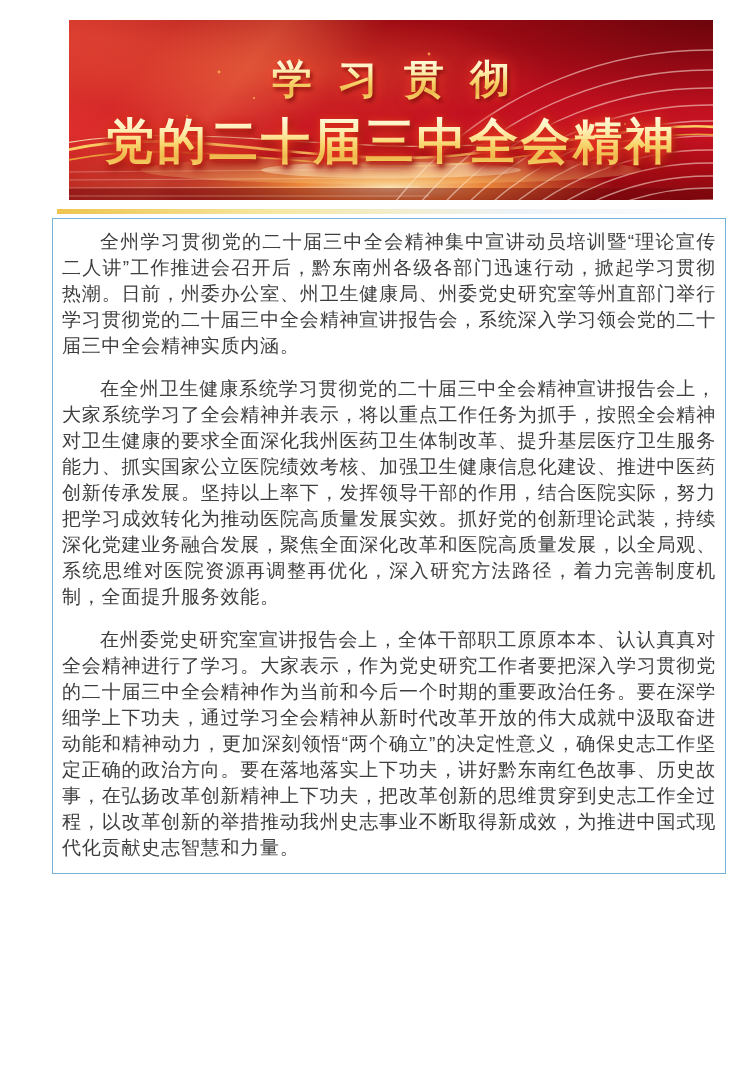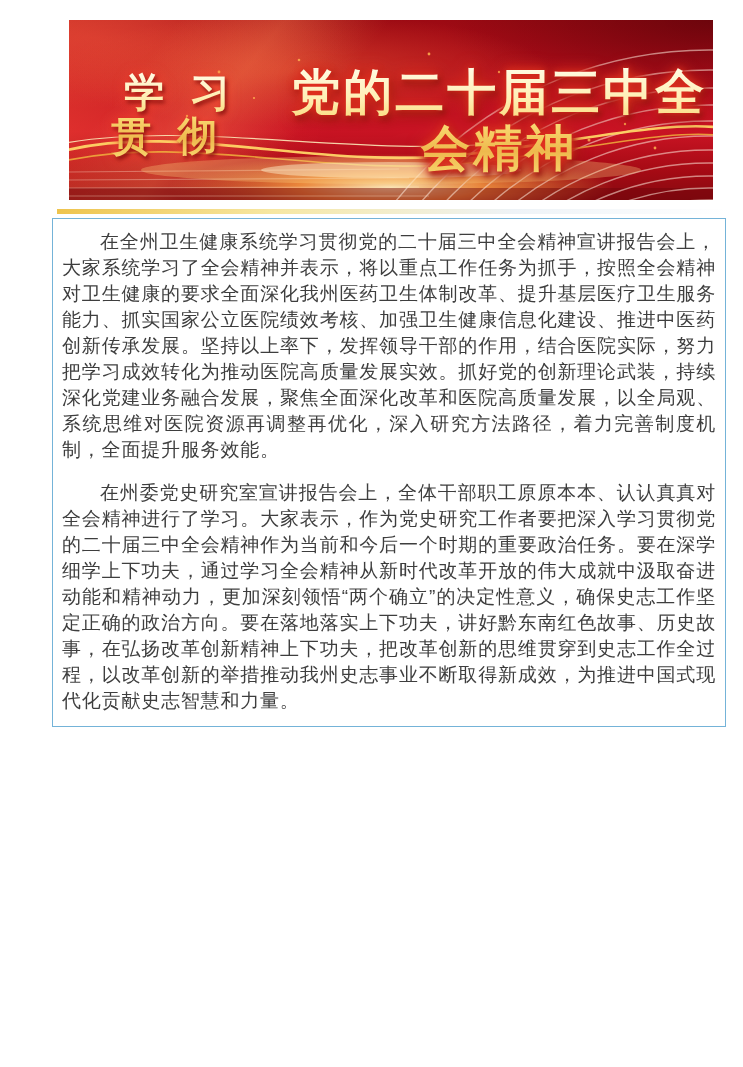--- a/index.html
+++ b/index.html
@@ -26,22 +26,22 @@
   }
   .banner .beam {
     position: absolute; left: -40px; top: -60px; width: 420px; height: 300px;
     background: linear-gradient(125deg, rgba(255,170,120,0.0) 30%, rgba(255,150,90,0.28) 46%, rgba(214,30,30,0.0) 62%);
     transform: rotate(4deg);
   }
   .banner-svg { position: absolute; inset: 0; width: 100%; height: 100%; }
 
   .banner-text {
     position: absolute; inset: 0;
-    display: flex; align-items: center;
-    padding-top: 8px;
+    display: flex; flex-direction: column; align-items: center;
+    padding-top: 37px;
     text-align: center;
   }
   .gold-fill {
     background: linear-gradient(180deg, #fffce9 0%, #ffeeb2 32%, #f8d56d 56%, #eeb94d 78%, #f8d56d 100%);
     -webkit-background-clip: text; background-clip: text;
     color: transparent;
     font-weight: 900;
   }
   .banner-line1 {
     font-size: 40px;
@@ -141,18 +141,19 @@
     <div class="banner-text">
       <div class="banner-line1 gold-fill">学习贯彻</div>
       <div class="banner-line2 gold-fill">党的二十届三中全会精神</div>
     </div>
   </div>
 
   <div class="article-wrap">
     <div class="accent-top"></div>
 
     <div class="article-box">
+      <p>全州学习贯彻党的二十届三中全会精神集中宣讲动员培训暨“理论宣传二人讲”工作推进会召开后，黔东南州各级各部门迅速行动，掀起学习贯彻热潮。日前，州委办公室、州卫生健康局、州委党史研究室等州直部门举行学习贯彻党的二十届三中全会精神宣讲报告会，系统深入学习领会党的二十届三中全会精神实质内涵。</p>
       <p>在全州卫生健康系统学习贯彻党的二十届三中全会精神宣讲报告会上，大家系统学习了全会精神并表示，将以重点工作任务为抓手，按照全会精神对卫生健康的要求全面深化我州医药卫生体制改革、提升基层医疗卫生服务能力、抓实国家公立医院绩效考核、加强卫生健康信息化建设、推进中医药创新传承发展。坚持以上率下，发挥领导干部的作用，结合医院实际，努力把学习成效转化为推动医院高质量发展实效。抓好党的创新理论武装，持续深化党建业务融合发展，聚焦全面深化改革和医院高质量发展，以全局观、系统思维对医院资源再调整再优化，深入研究方法路径，着力完善制度机制，全面提升服务效能。</p>
       <p>在州委党史研究室宣讲报告会上，全体干部职工原原本本、认认真真对全会精神进行了学习。大家表示，作为党史研究工作者要把深入学习贯彻党的二十届三中全会精神作为当前和今后一个时期的重要政治任务。要在深学细学上下功夫，通过学习全会精神从新时代改革开放的伟大成就中汲取奋进动能和精神动力，更加深刻领悟“两个确立”的决定性意义，确保史志工作坚定正确的政治方向。要在落地落实上下功夫，讲好黔东南红色故事、历史故事，在弘扬改革创新精神上下功夫，把改革创新的思维贯穿到史志工作全过程，以改革创新的举措推动我州史志事业不断取得新成效，为推进中国式现代化贡献史志智慧和力量。</p>
     </div>
   </div>
 
 </div>
 
 </body></html>

